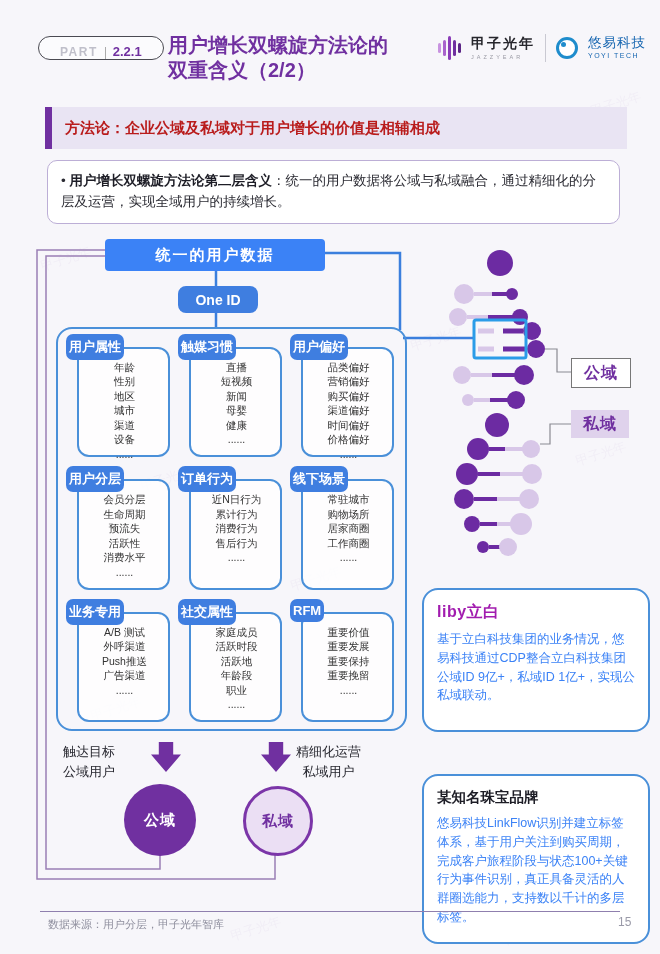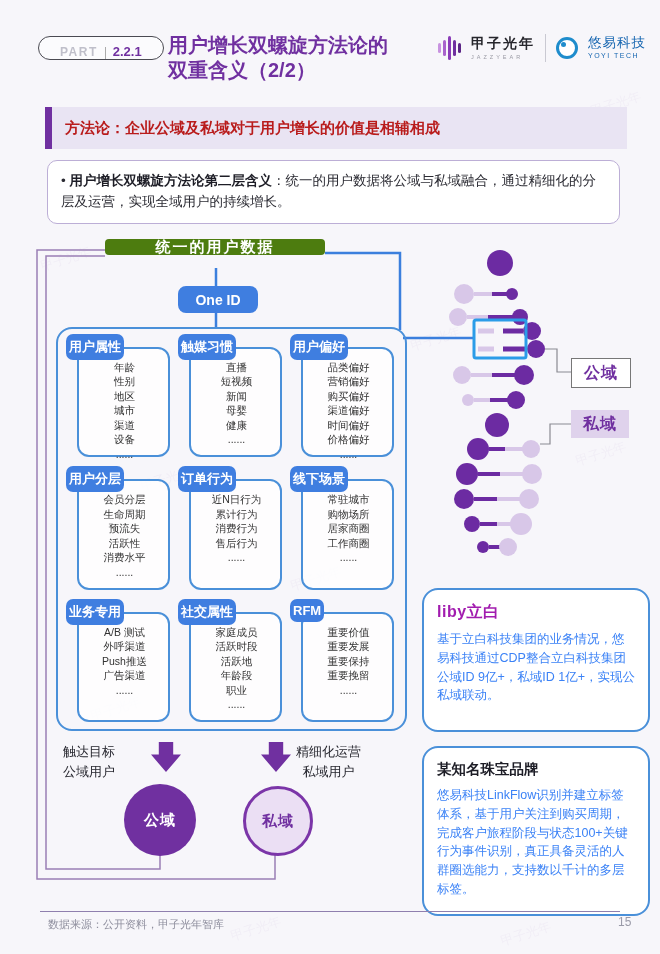--- a/index.html
+++ b/index.html
@@ -39,21 +39,21 @@
   .method-bar{left:45px;top:107px;width:575px;height:42px;background:#e9e4f3;
     border-left:7px solid #7030A0;display:flex;align-items:center;}
   .method-bar span{padding-left:13px;font-size:15px;font-weight:bold;color:#b91c1c;}
 
   
   .key-box{left:47px;top:160px;width:545px;background:#fff;border:1.5px solid #bcaed6;
     border-radius:10px;padding:10px 13px;font-size:13.5px;line-height:1.55;color:#2b2b33;}
   .key-box b{color:#1d1d26;}
 
   
-  .root-box{left:105px;top:239px;width:220px;height:16px;background:#4d7c0f;border-radius:4px;
+  .root-box{left:105px;top:239px;width:220px;height:32px;background:#3b82f6;border-radius:4px;
     color:#fff;font-weight:bold;font-size:15px;display:flex;align-items:center;justify-content:center;letter-spacing:2px;}
   .oneid-box{left:178px;top:286px;width:80px;height:27px;background:#3F7EE0;border-radius:8px;
     color:#fff;font-weight:bold;font-size:14px;display:flex;align-items:center;justify-content:center;}
   .container-box{left:56px;top:327px;width:347px;height:400px;border:2px solid #4A90D9;border-radius:16px;}
   .cat-grid{position:absolute;left:62px;top:334px;width:337px;height:388px;
     display:grid;grid-template-columns:repeat(3,1fr);grid-template-rows:repeat(3,1fr);
     column-gap:7px;row-gap:9px;padding:0 4px;box-sizing:border-box;}
   .cat-cell{position:relative;}
   .cat-box{position:absolute;left:11px;right:1px;top:13px;bottom:0;border:2px solid #4A90D9;
     border-radius:12px;background:rgba(255,255,255,0.8);}
@@ -74,21 +74,21 @@
 
   
   .helix-label{width:58px;height:28px;display:flex;align-items:center;justify-content:center;
     font-weight:bold;font-size:16px;color:#7030A0;letter-spacing:1px;}
   .helix-label.public{left:571px;top:358px;background:#fff;border:1.5px solid #777;}
   .helix-label.private{left:571px;top:410px;background:#DFD2EC;}
 
   
   .case-box{width:198px;background:#fff;border:2px solid #4A90D9;border-radius:16px;padding:12px 13px;}
   .case-box.liby{left:422px;top:588px;height:116px;}
-  .case-box.jewelry{left:422px;top:746px;height:142px;}
+  .case-box.jewelry{left:422px;top:774px;height:142px;}
   .liby-logo{font-size:16px;font-weight:700;color:#a21caf;letter-spacing:0.5px;}
   .case-title{font-size:14.5px;font-weight:bold;color:#1d1d26;}
   .case-text{margin-top:7px;font-size:12.5px;line-height:1.5;color:#3b82f6;}
 
   
   .footer-line{left:40px;top:911px;width:580px;height:0;border-top:1.5px solid #8f7fae;}
   .footer-src{left:48px;top:917px;font-size:11px;color:#8f8f9e;}
   .footer-page{left:618px;top:915px;font-size:12px;color:#9a9aa8;}
 </style>
 </head>
@@ -329,16 +329,16 @@
   <div class="abs case-box liby z1">
     <div class="liby-logo">liby立白</div>
     <div class="case-text">基于立白科技集团的业务情况，悠易科技通过CDP整合立白科技集团公域ID 9亿+，私域ID 1亿+，实现公私域联动。</div>
   </div>
   <div class="abs case-box jewelry z1">
     <div class="case-title">某知名珠宝品牌</div>
     <div class="case-text">悠易科技LinkFlow识别并建立标签体系，基于用户关注到购买周期，完成客户旅程阶段与状态100+关键行为事件识别，真正具备灵活的人群圈选能力，支持数以千计的多层标签。</div>
   </div>
 
   <div class="abs footer-line z1"></div>
-  <div class="abs footer-src z1">数据来源：公开资料，甲子光年智库</div>
+  <div class="abs footer-src z1">数据来源：用户分层，甲子光年智库</div>
   <div class="abs footer-page z1">15</div>
 
 </div>
 
 </body></html>

